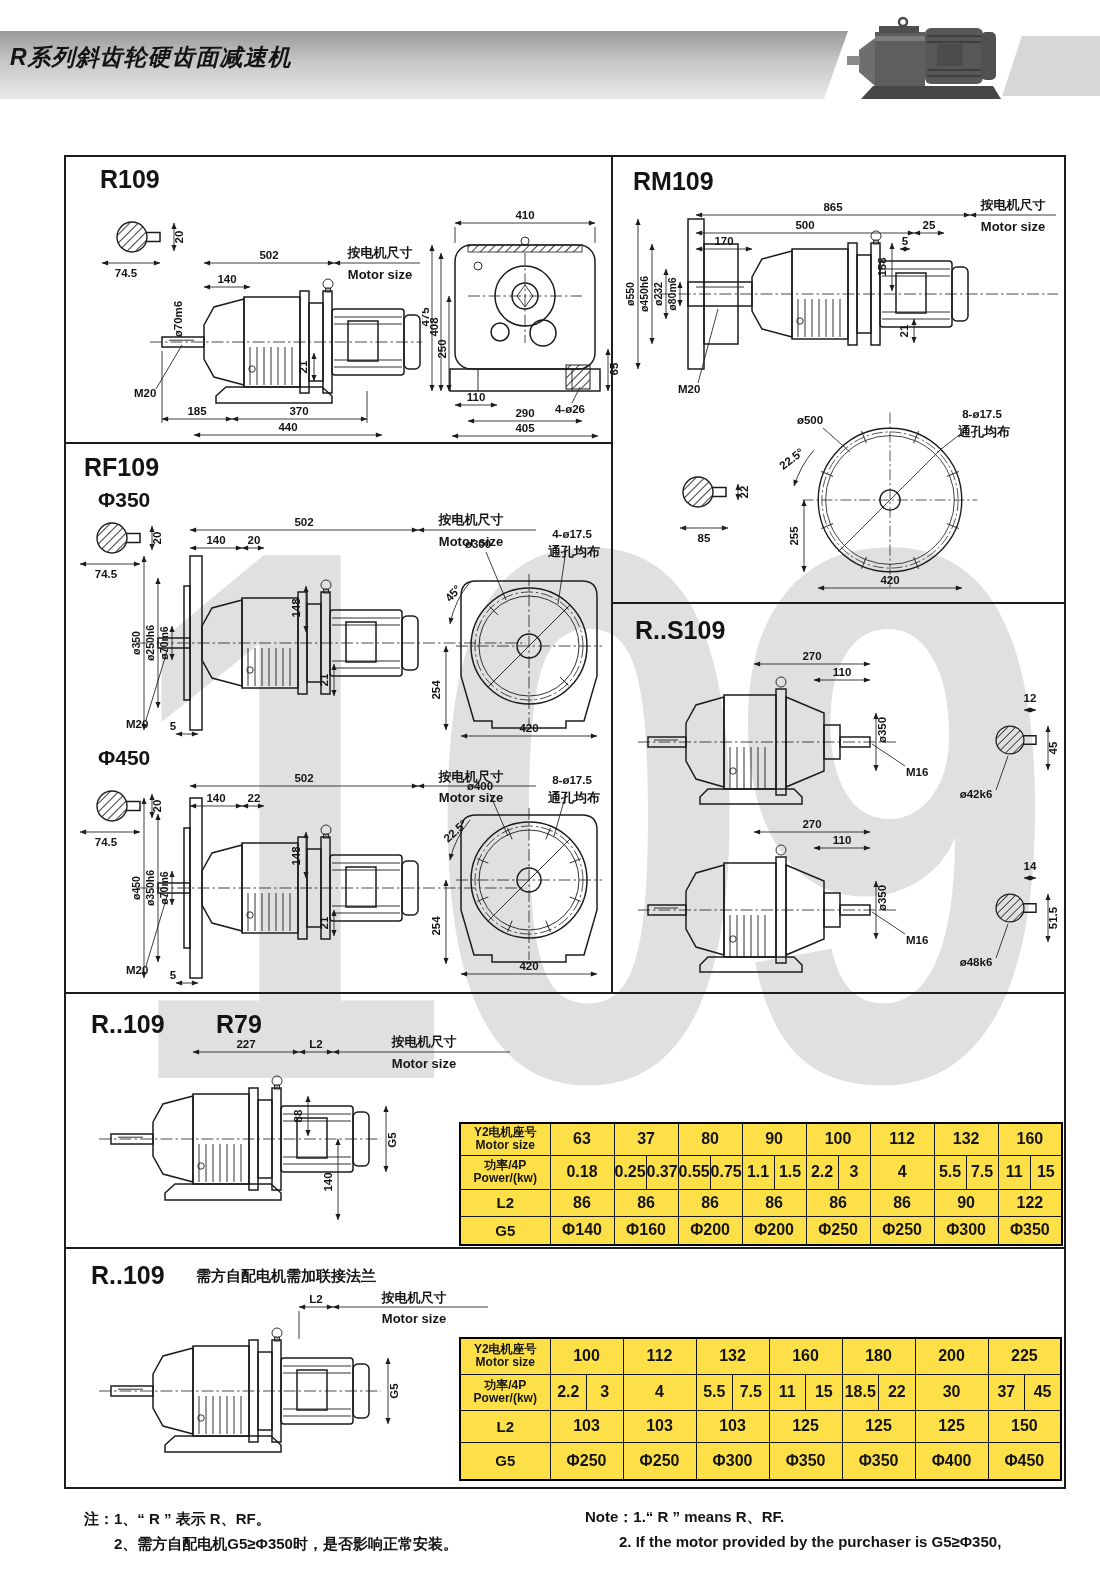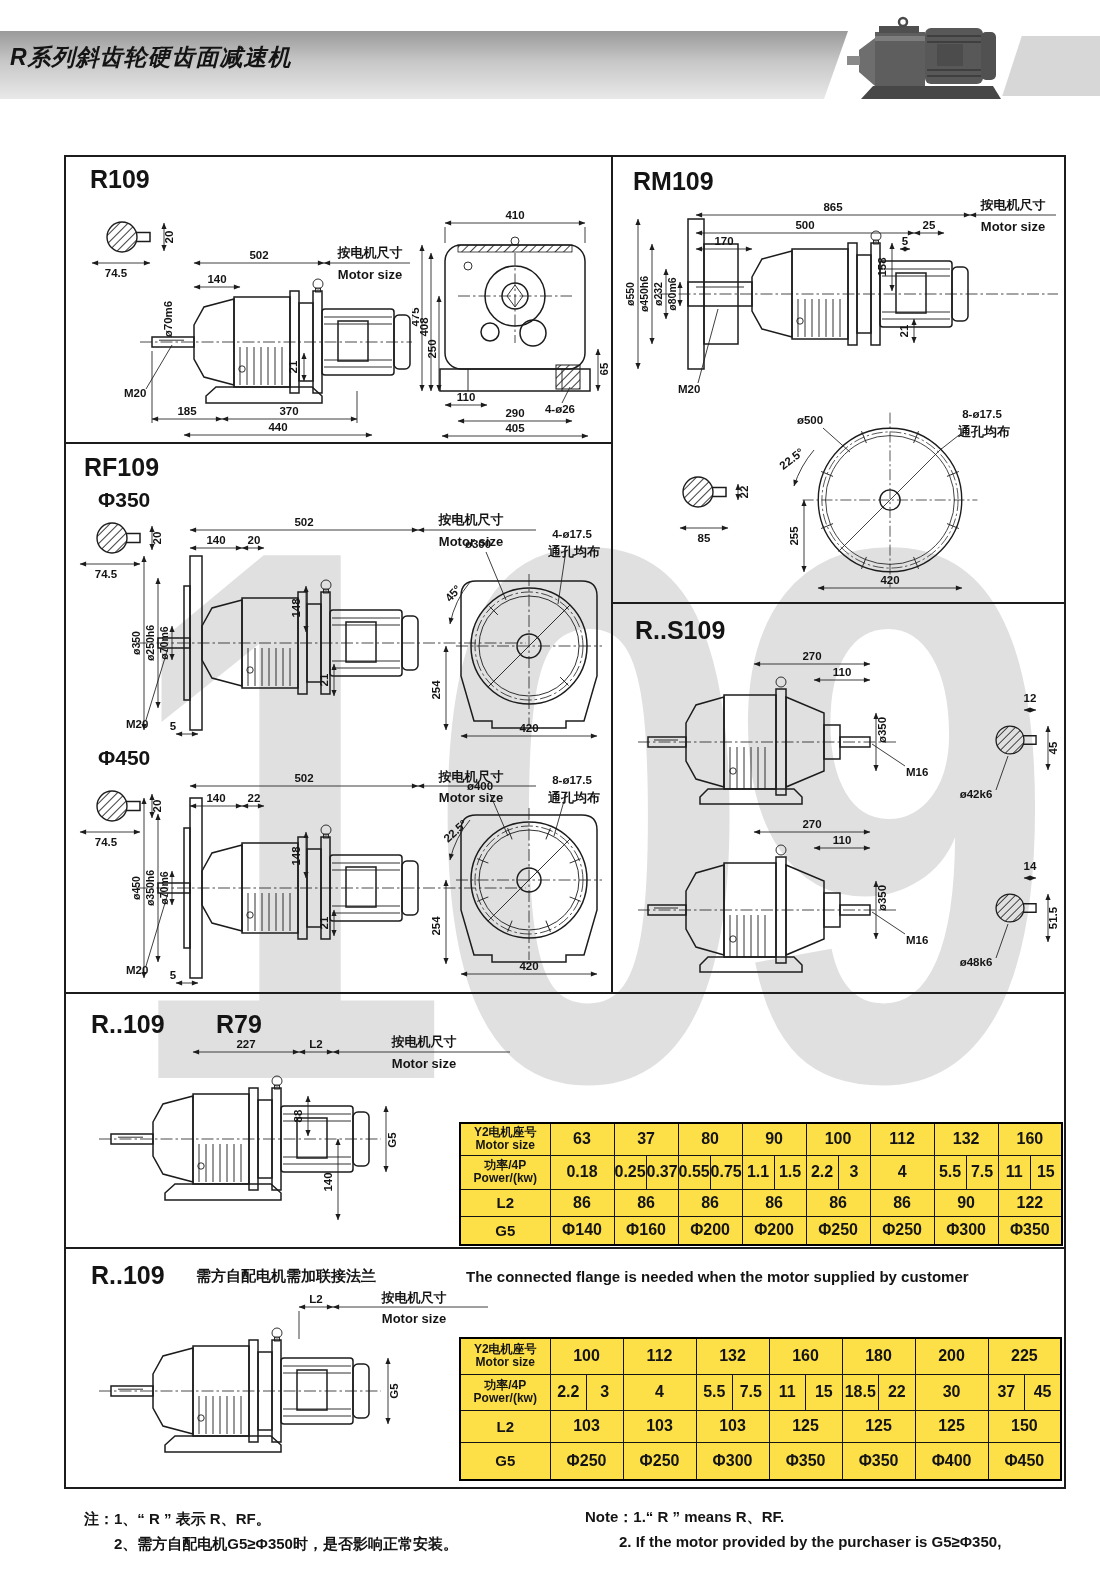--- a/index.html
+++ b/index.html
@@ -168,21 +168,21 @@
 </svg>
 
 <div class="frame">
   <div class="wm">109</div>
   <div class="div-line" style="left:545px;top:0;width:2px;height:835px"></div>
   <div class="div-line" style="left:0;top:285px;width:547px;height:2px"></div>
   <div class="div-line" style="left:545px;top:445px;width:453px;height:2px"></div>
   <div class="div-line" style="left:0;top:835px;width:998px;height:2px"></div>
   <div class="div-line" style="left:0;top:1090px;width:998px;height:2px"></div>
 
-  <div class="panel" style="left:6px;top:0;width:608px;height:285px">
+  <div class="panel" style="left:16px;top:0;width:608px;height:285px">
     <div class="p-title" style="left:18px;top:8px">R109</div>
     <svg class="dwg" style="left:0;top:42px" width="340" height="243" viewBox="0 0 340 243">
       <use href="#shaft-sec" transform="translate(50,38)"></use>
       <line class="d" x1="20" y1="64" x2="78" y2="64" marker-start="url(#ar)" marker-end="url(#ar)"></line>
       <text class="lb" x="44" y="78">74.5</text>
       <line class="d" x1="92" y1="24" x2="92" y2="52" marker-start="url(#ar)" marker-end="url(#ar)"></line>
       <text class="lb" transform="translate(101,38) rotate(-90)">20</text>
       <use href="#gm-side" transform="translate(80,78)"></use>
       <line class="d" x1="122" y1="64" x2="252" y2="64" marker-start="url(#ar)" marker-end="url(#ar)"></line>
       <text class="lb" x="187" y="60">502</text>
@@ -525,21 +525,20 @@
         <td colspan="2">Φ300</td>
         <td colspan="2">Φ350</td>
       </tr>
     </tbody>
       </table>
   </div>
 
   <div class="panel" style="left:0;top:1092px;width:998px;height:238px">
     <div class="p-title" style="left:25px;top:12px">R..109</div>
     <div class="p-sub-cn" style="left:130px;top:18px">需方自配电机需加联接法兰</div>
-    <div class="p-sub-en" style="left:400px;top:19px">The connected flange is needed when the motor supplied by customer</div>
     <svg class="dwg" style="left:30px;top:42px" width="400" height="194" viewBox="0 0 400 194">
       <use href="#gm-side" transform="translate(15,35)"></use>
       <line class="d" x1="203" y1="16" x2="237" y2="16" marker-start="url(#ar)" marker-end="url(#ar)"></line>
       <text class="lb" x="220" y="12">L2</text>
       <line class="d" x1="237" y1="16" x2="392" y2="16" marker-start="url(#ar)"></line>
       <text class="lb cnl" x="318" y="11">按电机尺寸</text>
       <text class="lb cnl" x="318" y="32">Motor size</text>
       <line class="d" x1="203" y1="20" x2="203" y2="48"></line>
       <line class="d" x1="292" y1="67" x2="292" y2="133" marker-start="url(#ar)" marker-end="url(#ar)"></line>
       <text class="lb" transform="translate(302,100) rotate(-90)">G5</text>

